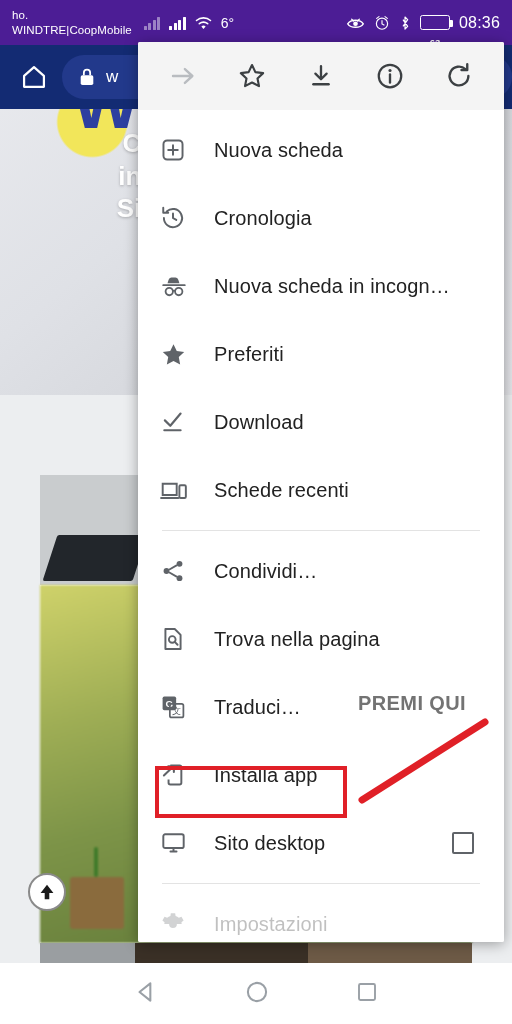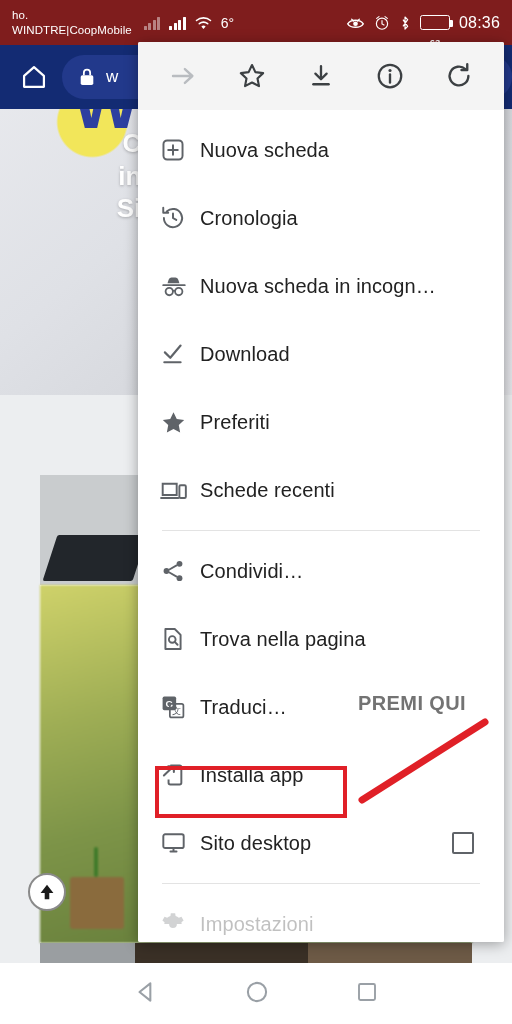--- a/index.html
+++ b/index.html
@@ -66,21 +66,21 @@
     position:absolute; left:0; top:468px; width:432px; height:60px;
     background:linear-gradient(90deg,#9a9ea1 0 22%, #3a3026 22% 62%, #6d5a46 62% 100%);
   }
   .scroll-top {
     position:absolute; left:28px; top:873px; width:38px; height:38px; border-radius:50%;
     background:#fff; border:2px solid #8a8a8a; display:flex; align-items:center; justify-content:center;
   }
 
   
   .statusbar {
-    position:absolute; left:0; top:0; width:512px; height:45px; background:#7f1d1d;
+    position:absolute; left:0; top:0; width:512px; height:45px; background:#4c1d95;
     color:#fff; display:flex; align-items:center; padding:0 12px; z-index:30;
   }
   .carrier { font-size:11.5px; line-height:1.25; letter-spacing:.1px; white-space:nowrap; }
   .sb-icons-left { display:flex; align-items:center; gap:9px; margin-left:12px; }
   .sb-right { margin-left:auto; display:flex; align-items:center; gap:9px; }
   .sb-time { font-size:16px; letter-spacing:.2px; }
   .bars { display:flex; align-items:flex-end; gap:1.5px; height:14px; }
   .bars i { width:3px; background:#fff; display:block; border-radius:.5px; }
   .bars.dim i { background:rgba(255,255,255,.45); }
   .battery {
@@ -109,21 +109,21 @@
   .menu-top {
     height:68px; display:flex; align-items:center; justify-content:space-around;
     padding:0 10px; background:#f4f4f4;
   }
   .menu-top .titem { width:48px; height:48px; display:flex; align-items:center; justify-content:center; }
   .menu-body { background:#fff; padding-top:6px; }
   .mi {
     height:68px; display:flex; align-items:center; padding:0 0 0 22px; position:relative;
   }
   .mi .ic { width:40px; display:flex; align-items:center; justify-content:flex-start; flex:0 0 40px; }
-  .mi .lb { font-size:20px; color:#222; letter-spacing:.1px; white-space:nowrap; }
+  .mi .lb { font-size:20px; color:#222; margin-left:14px; letter-spacing:.1px; white-space:nowrap; }
   .mi .chk {
     position:absolute; right:30px; width:22px; height:22px; border:2.4px solid #5f6368; border-radius:2px;
   }
   .divider { height:1px; background:#e3e3e3; margin:6px 24px; }
   .mi.faded { opacity:.28; }
 
   
   .hl-box {
     position:absolute; left:155px; top:766px; width:192px; height:52px;
     border:4px solid #e02027; z-index:60; pointer-events:none;
@@ -305,35 +305,35 @@
             <circle cx="8.6" cy="17.2" r="3.4" fill="none" stroke="#5f6368" stroke-width="1.7"></circle>
             <circle cx="17.4" cy="17.2" r="3.4" fill="none" stroke="#5f6368" stroke-width="1.7"></circle>
             <path d="M12 16.4h2" stroke="#5f6368" stroke-width="1.5"></path>
           </svg>
         </span>
         <span class="lb">Nuova scheda in incogn…</span>
       </div>
 
       <div class="mi">
         <span class="ic">
+          <svg width="27" height="27" viewBox="0 0 24 24">
+            <path d="M12 2.8l2.9 6 6.6.9-4.8 4.6 1.2 6.5L12 17.7 6.1 20.8l1.2-6.5L2.5 9.7l6.6-.9z" fill="#5f6368"></path>
+          </svg>
+        </span>
+        <span class="lb">Preferiti</span>
+      </div>
+
+      <div class="mi">
+        <span class="ic">
           <svg width="26" height="26" viewBox="0 0 24 24">
             <path d="M4.5 10.5 L9.5 15.5 L19 4.2" fill="none" stroke="#5f6368" stroke-width="2" stroke-linecap="round" stroke-linejoin="round"></path>
             <path d="M4 19.6h15" stroke="#5f6368" stroke-width="2" stroke-linecap="round"></path>
           </svg>
         </span>
         <span class="lb">Download</span>
-      </div>
-
-      <div class="mi">
-        <span class="ic">
-          <svg width="27" height="27" viewBox="0 0 24 24">
-            <path d="M12 2.8l2.9 6 6.6.9-4.8 4.6 1.2 6.5L12 17.7 6.1 20.8l1.2-6.5L2.5 9.7l6.6-.9z" fill="#5f6368"></path>
-          </svg>
-        </span>
-        <span class="lb">Preferiti</span>
       </div>
 
       <div class="mi">
         <span class="ic">
           <svg width="28" height="24" viewBox="0 0 26 22">
             <path d="M2.5 5.2h13v10.4h-13z" fill="none" stroke="#5f6368" stroke-width="1.8"></path>
             <path d="M1 18.4h16" stroke="#5f6368" stroke-width="1.8" stroke-linecap="round"></path>
             <rect x="18" y="6.6" width="6" height="11.8" rx="1.2" fill="none" stroke="#5f6368" stroke-width="1.8"></rect>
           </svg>
         </span>

